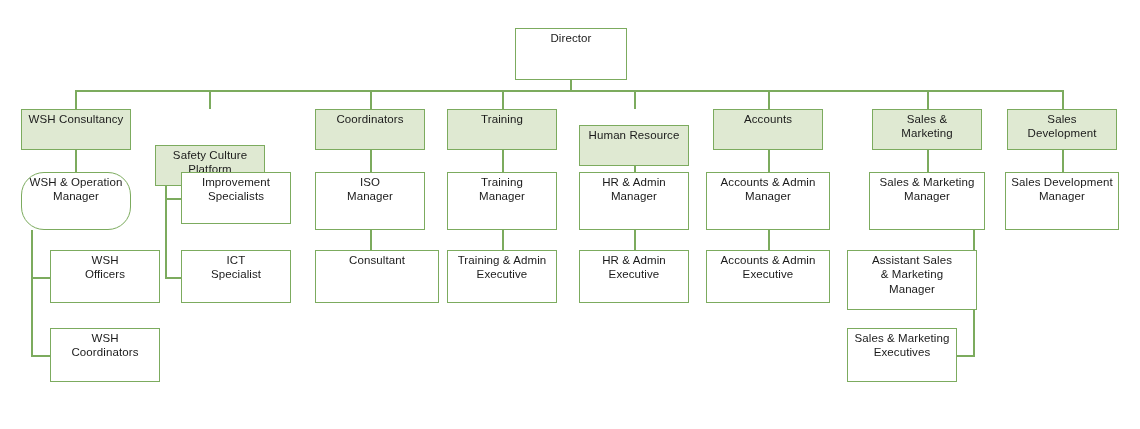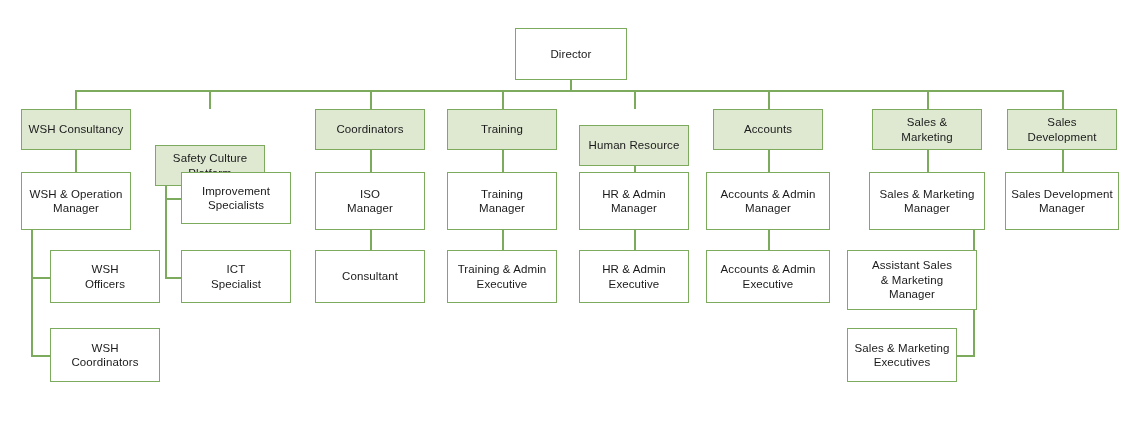--- a/index.html
+++ b/index.html
@@ -17,21 +17,20 @@
     height: 429px;
     background: #ffffff;
     overflow: hidden;
   }
   .node {
     position: absolute;
     box-sizing: border-box;
     border: 1.6px solid #7cab5e;
     background: #ffffff;
     display: flex;
-    align-items: center;
     justify-content: center;
     text-align: center;
     color: #1a1a1a;
     font-size: 11.5px;
     line-height: 1.25;
     letter-spacing: 0.1px;
     padding: 2px 4px;
     z-index: 2;
   }
   .node.shaded {
@@ -115,21 +114,21 @@
     <span class="label">Accounts</span>
   </div>
   <div class="node shaded" style="left:872px; top:109px; width:110px; height:41px;">
     <span class="label">Sales &amp;
 Marketing</span>
   </div>
   <div class="node shaded" style="left:1007px; top:109px; width:110px; height:41px;">
     <span class="label">Sales Development</span>
   </div>
 
-  <div class="node" style="left:21px; top:172px; width:110px; height:58px;">
+  <div class="node" style="left:21px; top:172px; width:110px; height:58px;border-radius:23px;">
     <span class="label">WSH &amp; Operation
 Manager</span>
   </div>
   <div class="node" style="left:181px; top:172px; width:110px; height:52px;">
     <span class="label">Improvement
 Specialists</span>
   </div>
   <div class="node" style="left:315px; top:172px; width:110px; height:58px;">
     <span class="label">ISO
 Manager</span>
@@ -156,21 +155,21 @@
   </div>
 
   <div class="node" style="left:50px; top:250px; width:110px; height:53px;">
     <span class="label">WSH
 Officers</span>
   </div>
   <div class="node" style="left:181px; top:250px; width:110px; height:53px;">
     <span class="label">ICT
 Specialist</span>
   </div>
-  <div class="node" style="left:315px; top:250px; width:110px; height:53px;">
+  <div class="node" style="left:315px; top:250px; width:124px; height:53px;">
     <span class="label">Consultant</span>
   </div>
   <div class="node" style="left:447px; top:250px; width:110px; height:53px;">
     <span class="label">Training &amp; Admin
 Executive</span>
   </div>
   <div class="node" style="left:579px; top:250px; width:110px; height:53px;">
     <span class="label">HR &amp; Admin
 Executive</span>
   </div>

